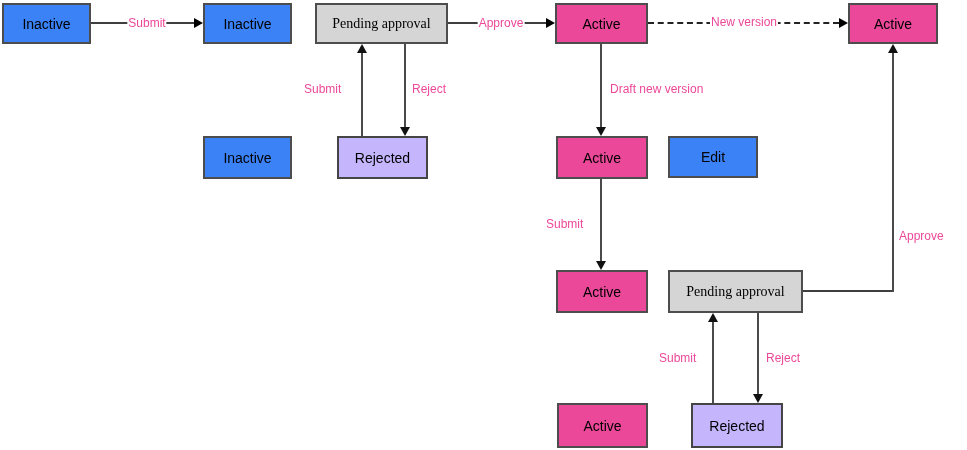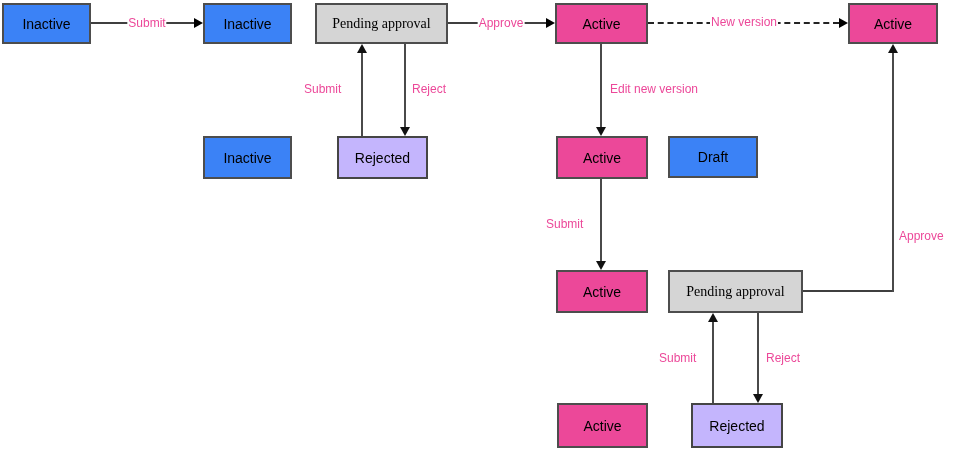--- a/index.html
+++ b/index.html
@@ -78,33 +78,33 @@
 
   <div class="node fill-white" style="left:2px;top:3px;width:89px;height:41px;">Inactive</div>
   <div class="node fill-white" style="left:203px;top:3px;width:89px;height:41px;">Inactive</div>
   <div class="node fill-medium" style="left:315px;top:3px;width:133px;height:41px;">Pending approval</div>
   <div class="node fill-light" style="left:555px;top:3px;width:93px;height:41px;">Active</div>
   <div class="node fill-light" style="left:848px;top:3px;width:90px;height:41px;">Active</div>
 
   <div class="node fill-white" style="left:203px;top:136px;width:89px;height:43px;">Inactive</div>
   <div class="node fill-dark" style="left:337px;top:136px;width:91px;height:43px;">Rejected</div>
   <div class="node fill-light" style="left:556px;top:136px;width:92px;height:43px;">Active</div>
-  <div class="node fill-white" style="left:668px;top:136px;width:90px;height:42px;">Draft</div>
+  <div class="node fill-white" style="left:668px;top:136px;width:90px;height:42px;">Edit</div>
 
   <div class="node fill-light" style="left:556px;top:270px;width:92px;height:43px;">Active</div>
   <div class="node fill-medium" style="left:668px;top:270px;width:135px;height:43px;">Pending approval</div>
 
   <div class="node fill-light" style="left:557px;top:403px;width:91px;height:45px;">Active</div>
   <div class="node fill-dark" style="left:691px;top:403px;width:92px;height:45px;">Rejected</div>
 
   <span class="elabel elabel-inline" style="left:147px;top:23px;">Submit</span>
   <span class="elabel elabel-inline" style="left:501px;top:23px;">Approve</span>
   <span class="elabel elabel-inline" style="left:744px;top:12px;margin-top:10px;">New version</span>
 
   <span class="elabel" style="left:304px;top:82px;">Submit</span>
   <span class="elabel" style="left:412px;top:82px;">Reject</span>
-  <span class="elabel" style="left:610px;top:82px;">Edit new version</span>
+  <span class="elabel" style="left:610px;top:82px;">Draft new version</span>
   <span class="elabel" style="left:546px;top:217px;">Submit</span>
   <span class="elabel" style="left:899px;top:229px;">Approve</span>
   <span class="elabel" style="left:659px;top:351px;">Submit</span>
   <span class="elabel" style="left:766px;top:351px;">Reject</span>
 
 </div>
 
 </body></html>

